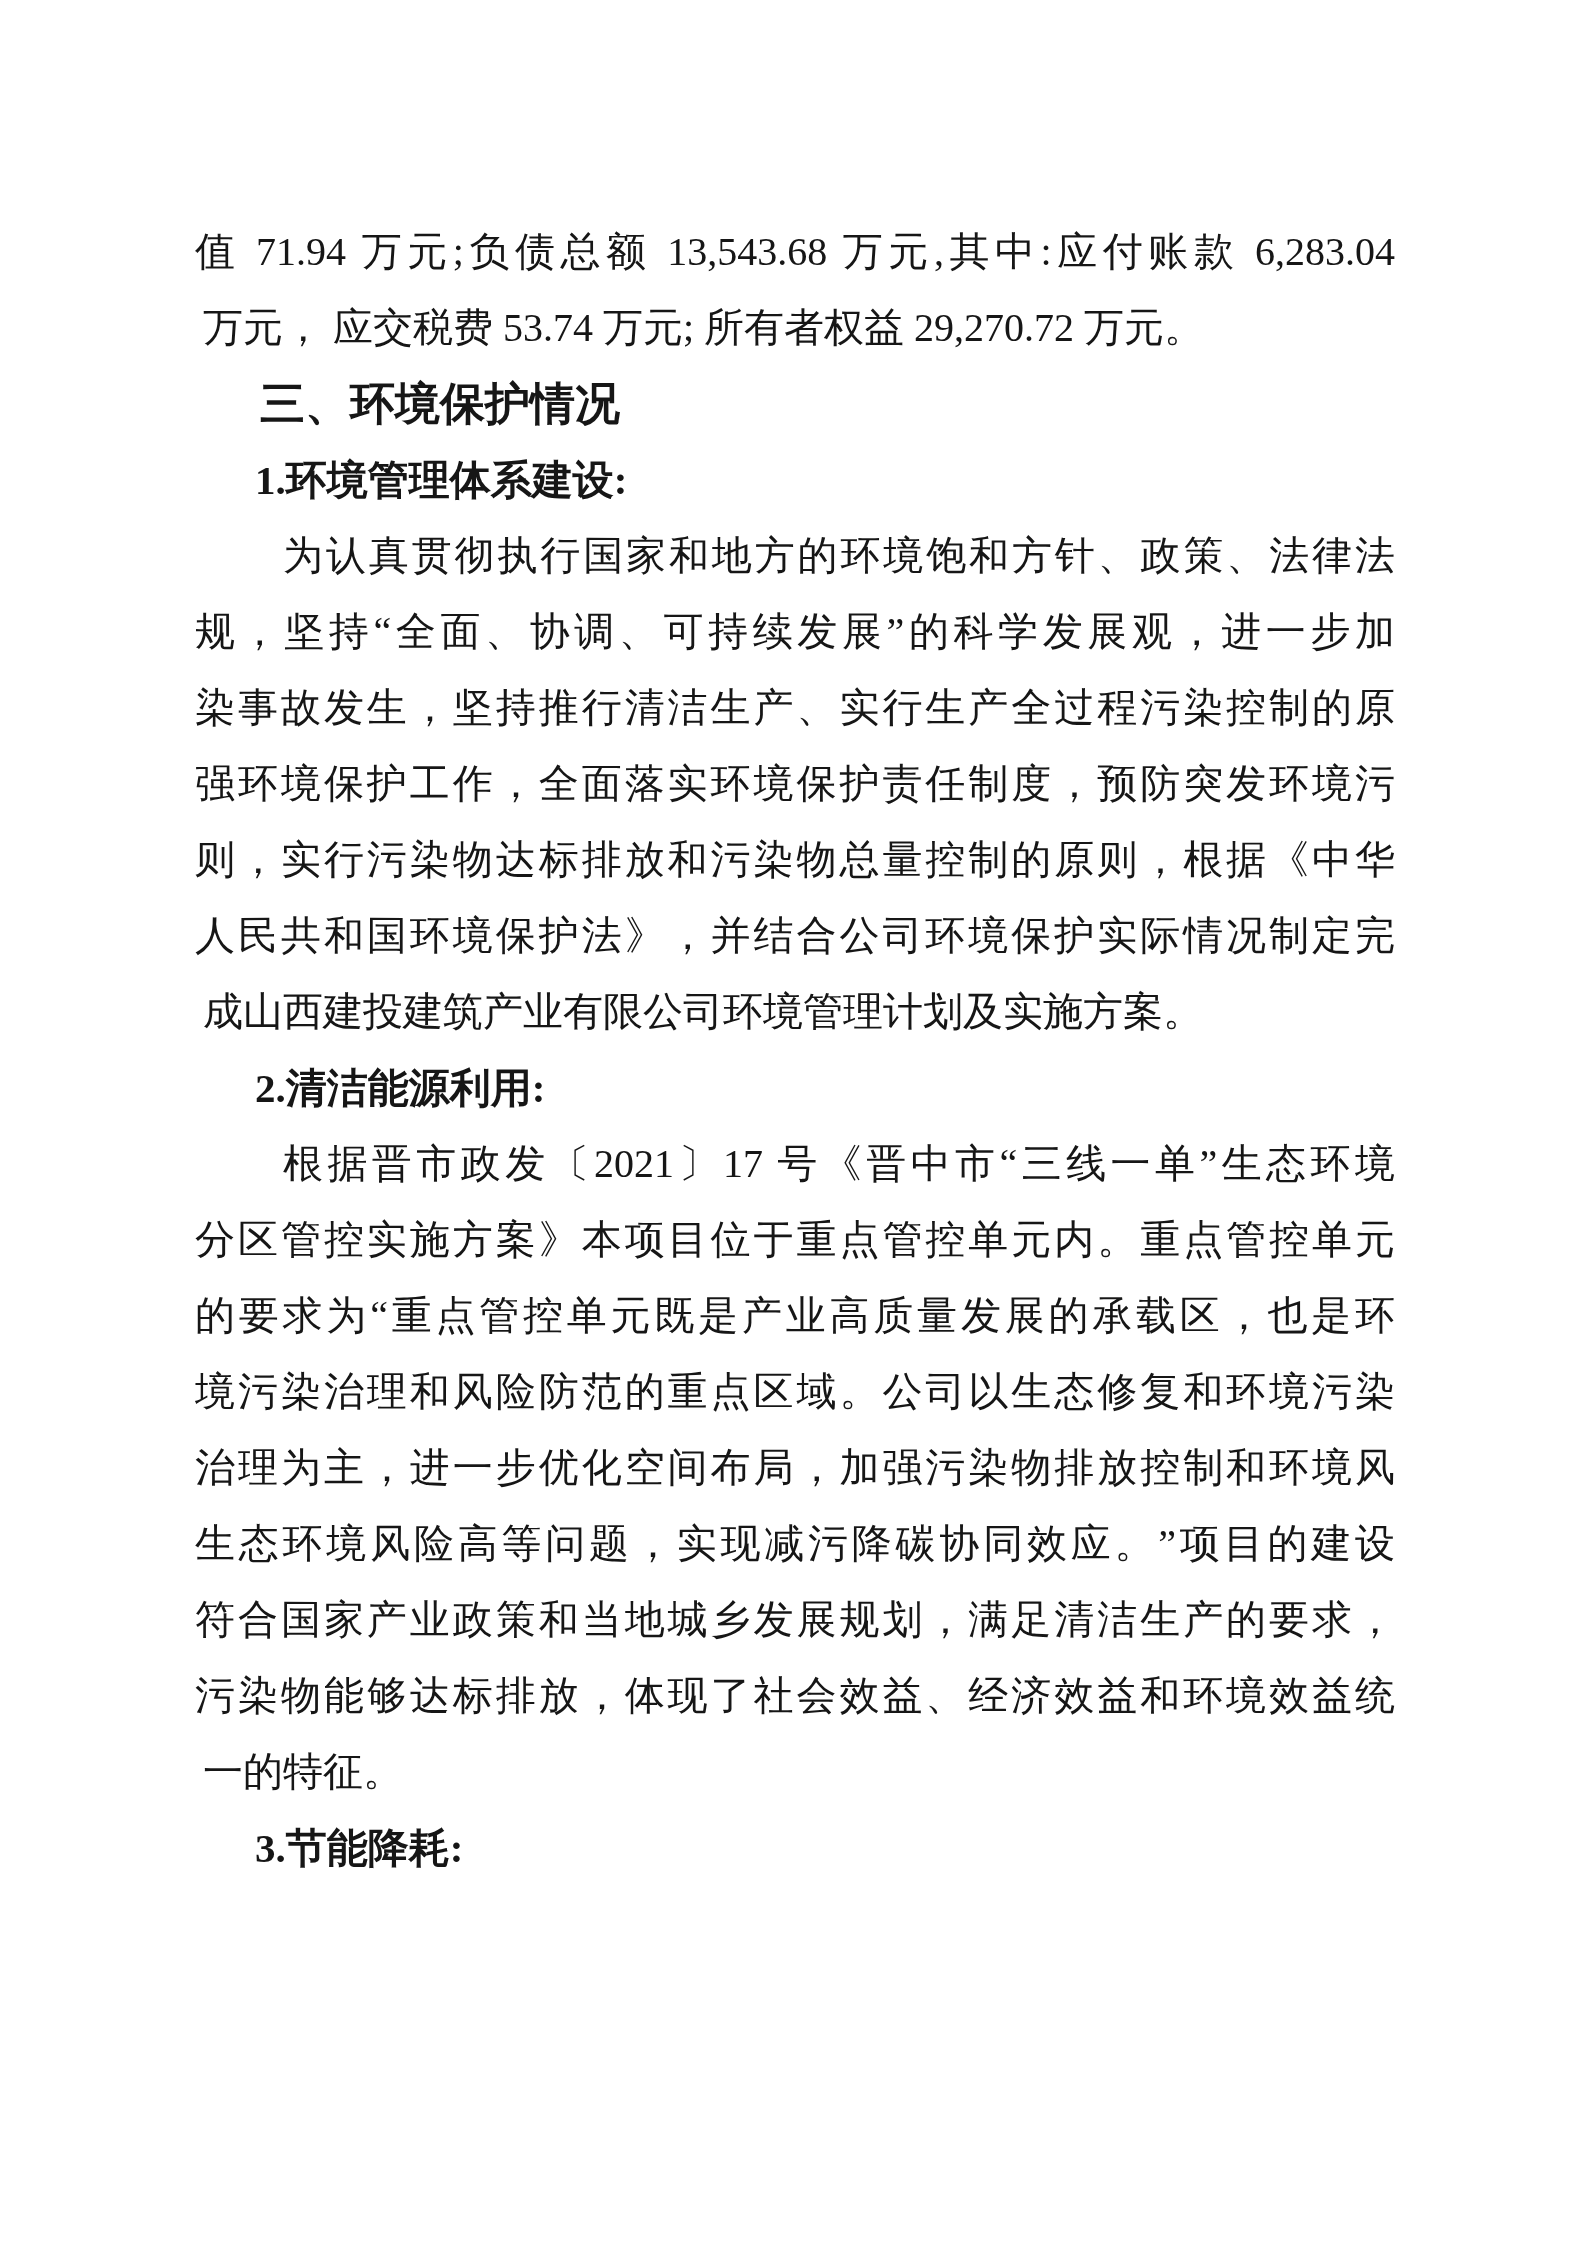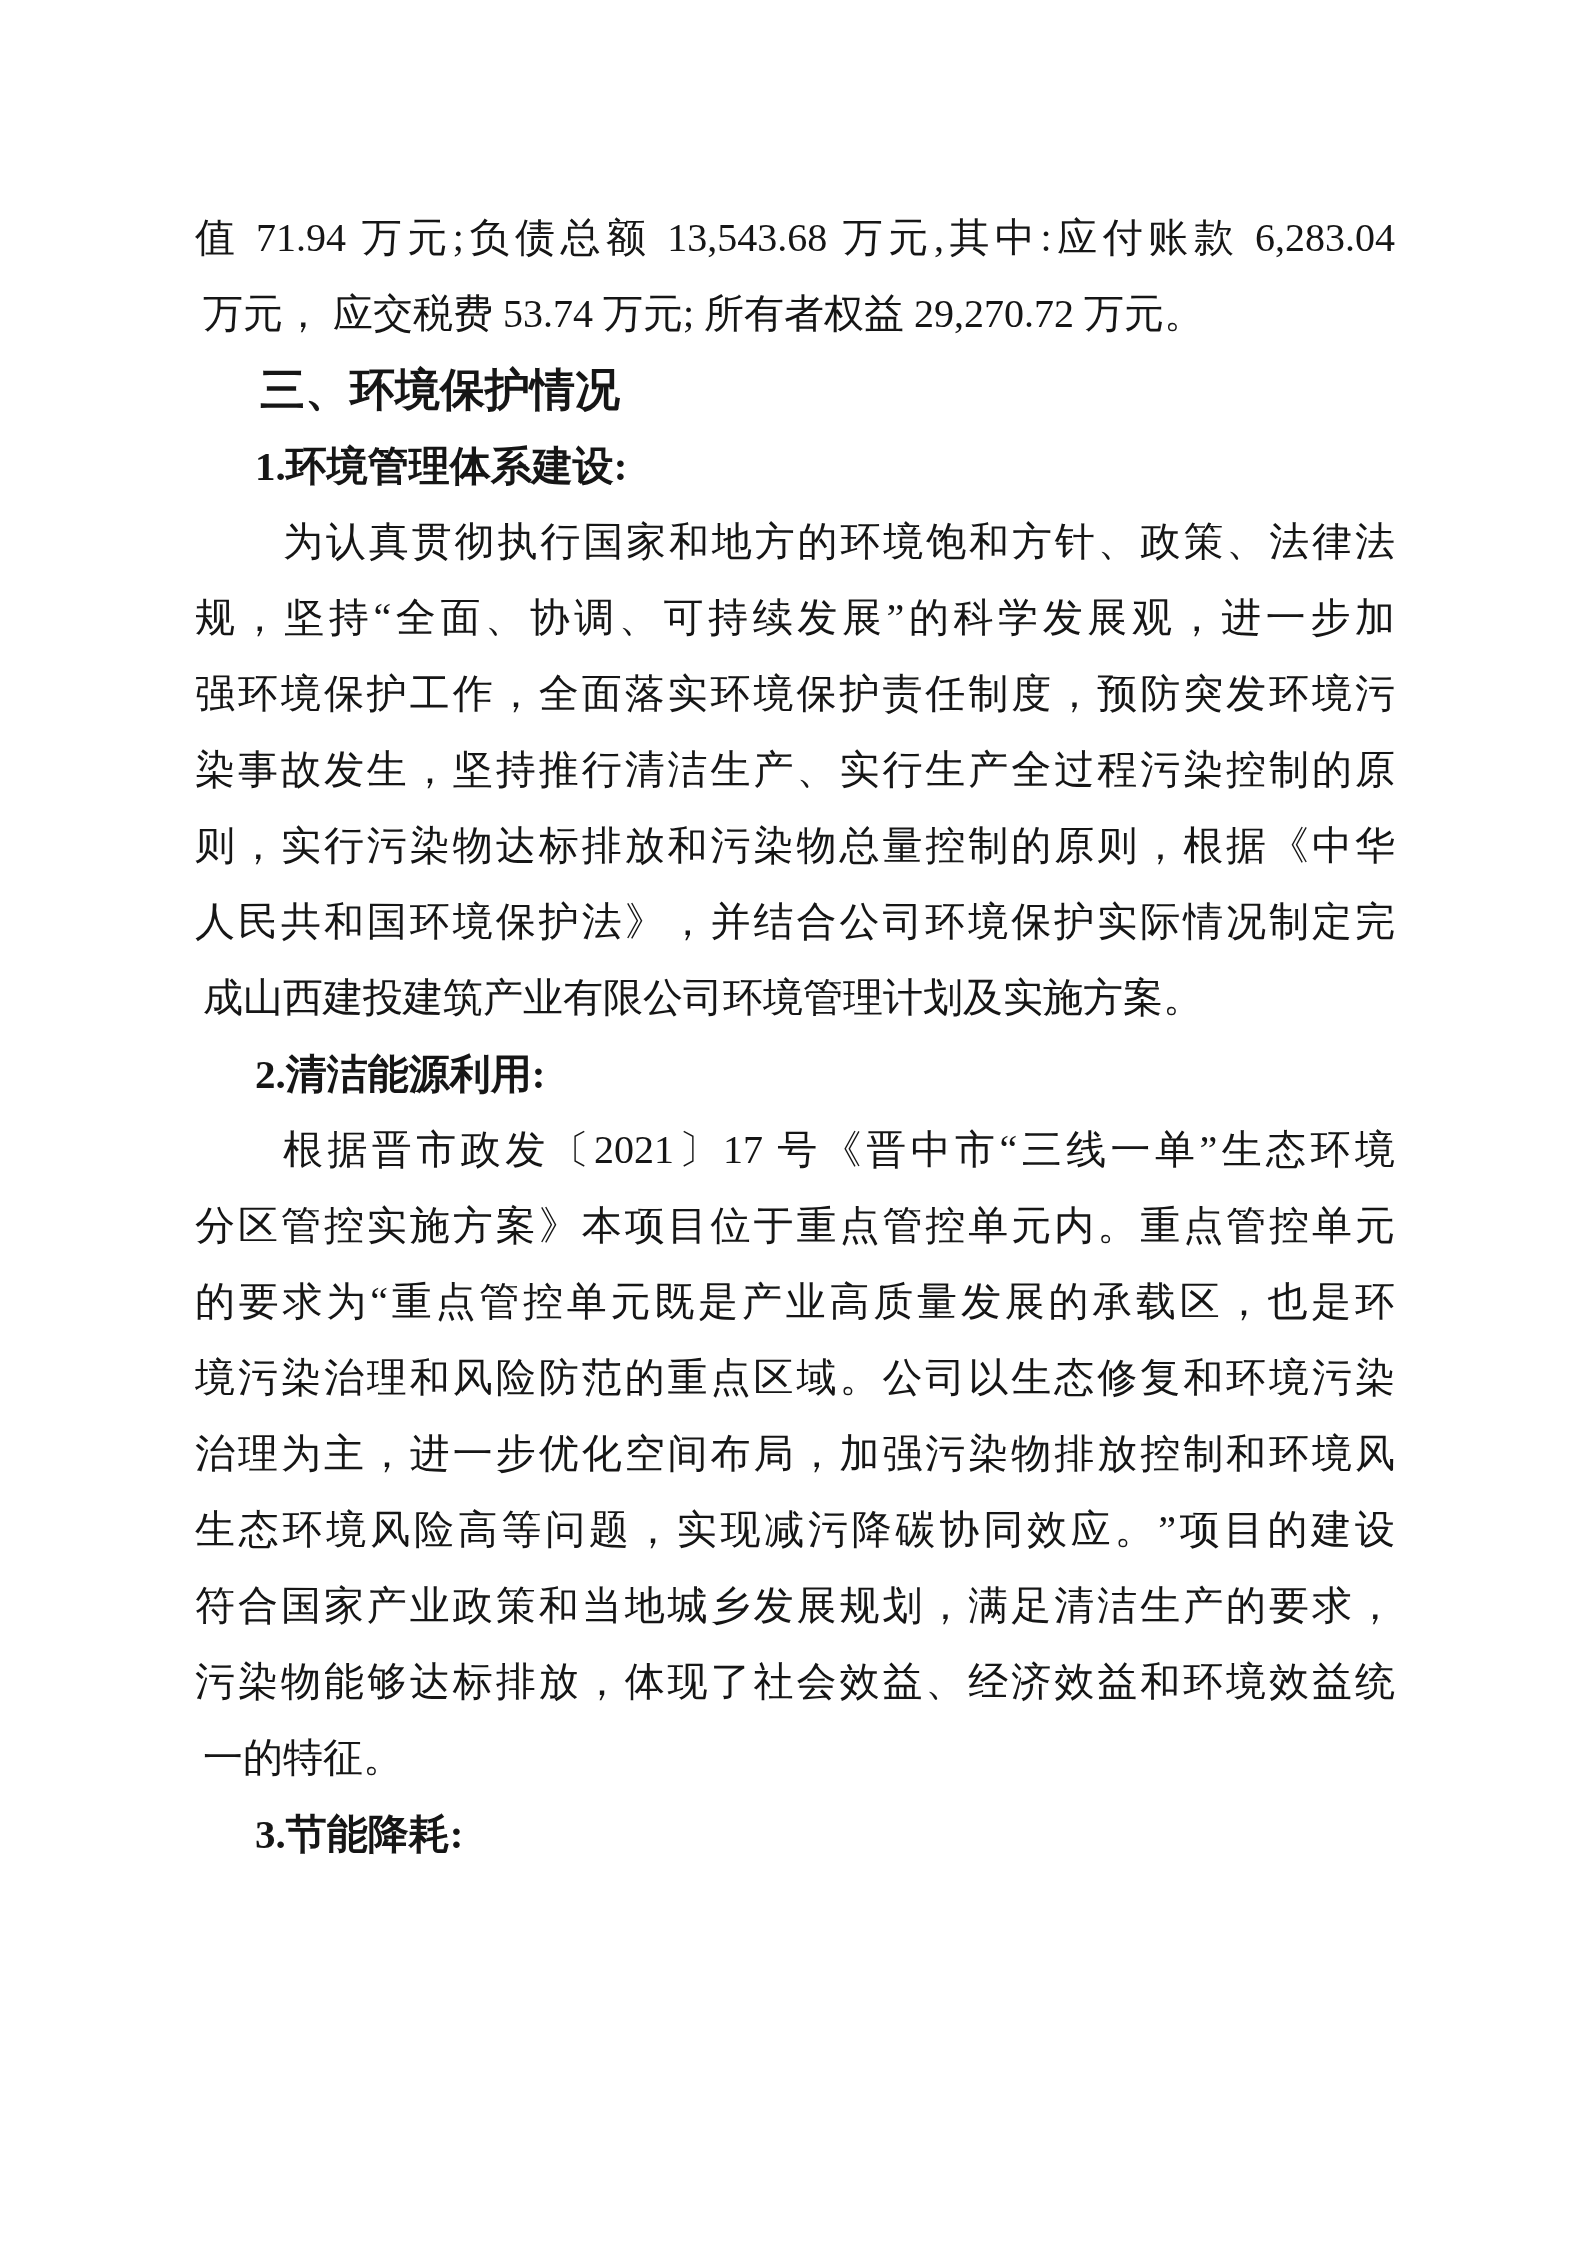--- a/index.html
+++ b/index.html
@@ -13,21 +13,21 @@
     height: 2245px;
     margin: 0 auto;
     background: #ffffff;
     overflow: hidden;
     font-family: "Liberation Serif", "DejaVu Serif", serif;
     color: #161616;
   }
   .content {
     position: absolute;
     left: 195px;
-    top: 200px;
+    top: 214px;
     width: 1200px;
   }
   .line {
     height: 76px;
     line-height: 76px;
     font-size: 40px;
     white-space: nowrap;
     text-align: justify;
     text-align-last: justify;
   }
@@ -64,22 +64,22 @@
   <div class="content">
 
     <div class="line">值 71.94 万元;负债总额 13,543.68 万元,其中:应付账款 6,283.04</div>
     <div class="line para-end">万元， 应交税费 53.74 万元; 所有者权益 29,270.72 万元。</div>
 
     <div class="line heading-1">三、环境保护情况</div>
 
     <div class="line heading-2">1.环境管理体系建设:</div>
     <div class="line indent">为认真贯彻执行国家和地方的环境饱和方针、政策、法律法</div>
     <div class="line">规，坚持“全面、协调、可持续发展”的科学发展观，进一步加</div>
+    <div class="line">染事故发生，坚持推行清洁生产、实行生产全过程污染控制的原</div>
     <div class="line">强环境保护工作，全面落实环境保护责任制度，预防突发环境污</div>
-    <div class="line">染事故发生，坚持推行清洁生产、实行生产全过程污染控制的原</div>
     <div class="line">则，实行污染物达标排放和污染物总量控制的原则，根据《中华</div>
     <div class="line">人民共和国环境保护法》，并结合公司环境保护实际情况制定完</div>
     <div class="line para-end">成山西建投建筑产业有限公司环境管理计划及实施方案。</div>
 
     <div class="line heading-2">2.清洁能源利用:</div>
     <div class="line indent">根据晋市政发〔2021〕17 号《晋中市“三线一单”生态环境</div>
     <div class="line">分区管控实施方案》本项目位于重点管控单元内。重点管控单元</div>
     <div class="line">的要求为“重点管控单元既是产业高质量发展的承载区，也是环</div>
     <div class="line">境污染治理和风险防范的重点区域。公司以生态修复和环境污染</div>
     <div class="line">治理为主，进一步优化空间布局，加强污染物排放控制和环境风</div>

